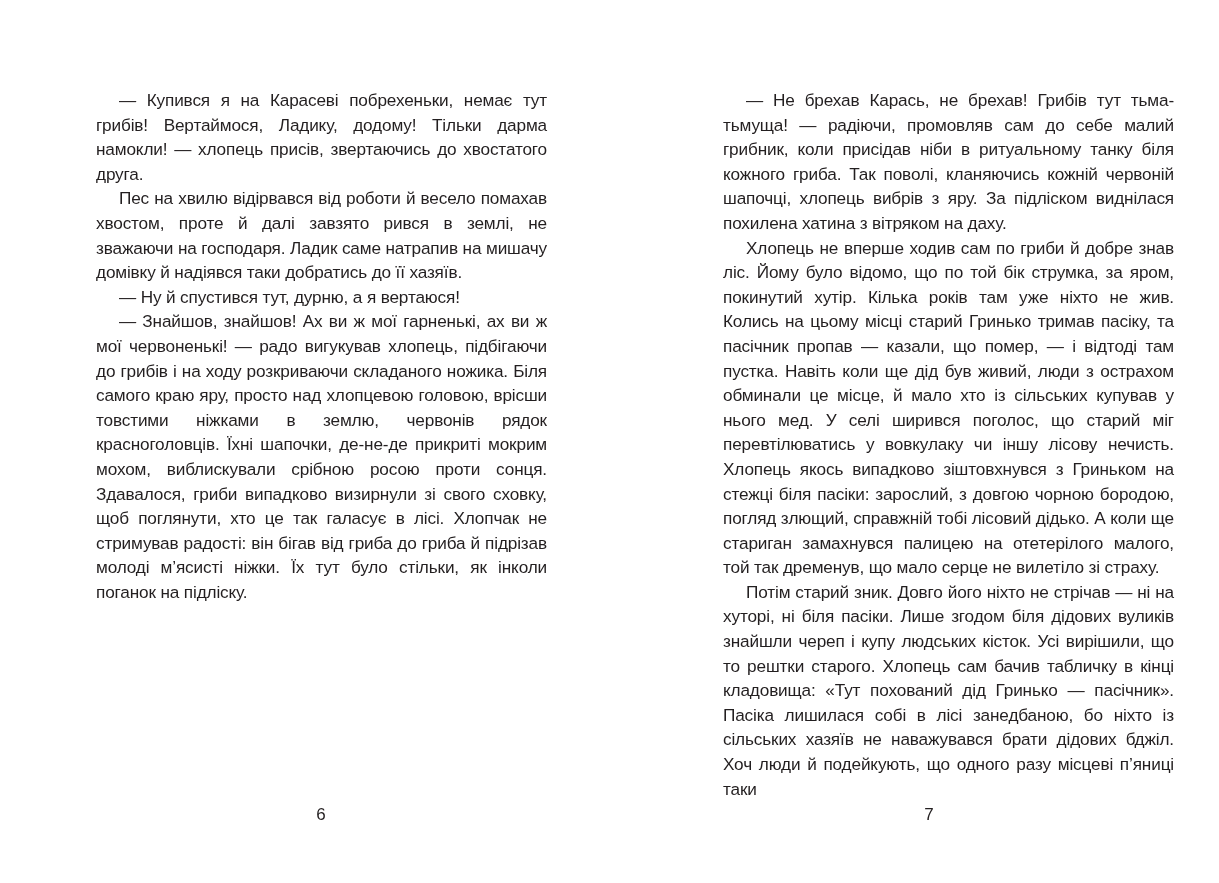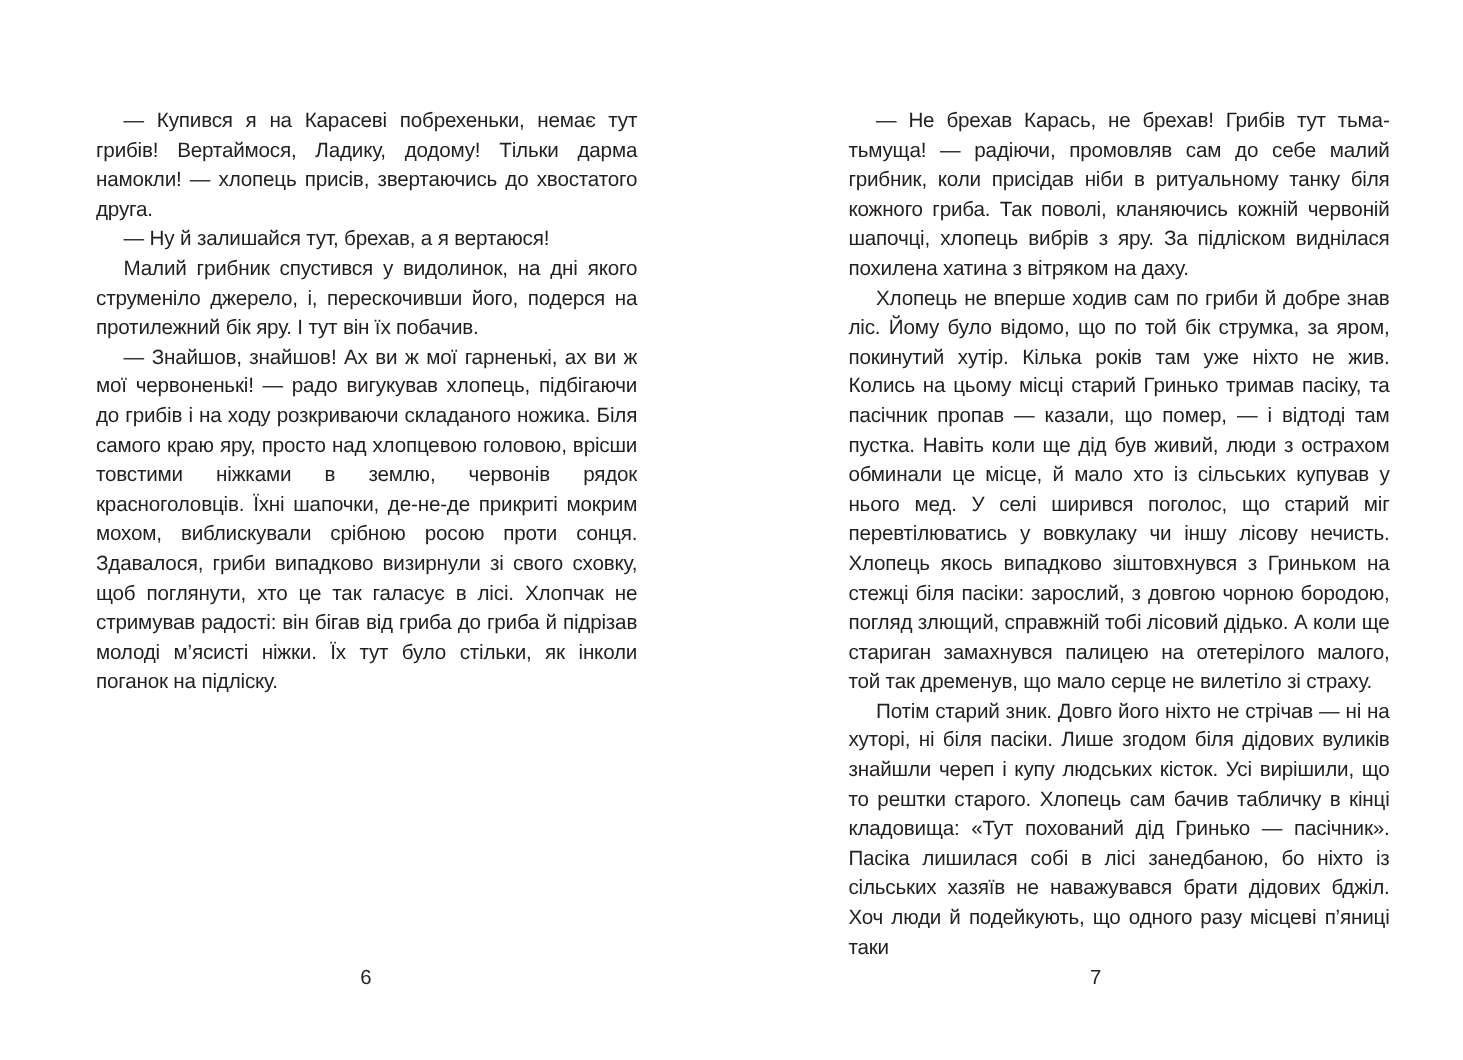--- a/index.html
+++ b/index.html
@@ -11,20 +11,21 @@
       width: 1219px;
       height: 883px;
       position: relative;
       overflow: hidden;
       color: #231f20;
       font-family: "Liberation Sans", "DejaVu Sans", sans-serif;
     }
     .spread {
       position: absolute;
       inset: 0;
+      margin-left: 16px;
     }
     .page {
       position: absolute;
       top: 0;
       height: 883px;
     }
     .page-left { left: 0; width: 609px; }
     .page-right { left: 609px; width: 610px; }
     .text-block {
       position: absolute;
@@ -54,22 +55,22 @@
     .page-right .page-number { left: 284px; }
   </style>
 </head>
 <body>
 
 <div class="spread">
 
   <div class="page page-left">
     <div class="text-block">
       <p>— Купився я на Карасеві побрехеньки, немає тут грибів! Вертаймося, Ладику, додому! Тільки дарма намокли! — хлопець присів, звертаючись до хвостатого друга.</p>
-      <p>— Ну й залишайся тут, брехав, а я вертаюся!</p>
-      <p>Малий грибник спустився у видолинок, на дні якого струменіло джерело, і, перескочивши його, подерся на протилежний бік яру. І тут він їх побачив.</p>
+      <p>Пес на хвилю відірвався від роботи й весело помахав хвостом, проте й далі завзято рився в землі, не зважаючи на господаря. Ладик саме натрапив на мишачу домівку й надіявся таки добратись до її хазяїв.</p>
+      <p>— Ну й спустився тут, дурню, а я вертаюся!</p>
       <p>— Знайшов, знайшов! Ах ви ж мої гарненькі, ах ви ж мої червоненькі! — радо вигукував хлопець, підбігаючи до грибів і на ходу розкриваючи складаного ножика. Біля самого краю яру, просто над хлопцевою головою, врісши товстими ніжками в землю, червонів рядок красноголовців. Їхні шапочки, де-не-де прикриті мокрим мохом, виблискували срібною росою проти сонця. Здавалося, гриби випадково визирнули зі свого сховку, щоб поглянути, хто це так галасує в лісі. Хлопчак не стримував радості: він бігав від гриба до гриба й підрізав молоді м’ясисті ніжки. Їх тут було стільки, як інколи поганок на підліску.</p>
     </div>
     <div class="page-number">6</div>
   </div>
 
   <div class="page page-right">
     <div class="text-block">
       <p>— Не брехав Карась, не брехав! Грибів тут тьма-тьмуща! — радіючи, промовляв сам до себе малий грибник, коли присідав ніби в ритуальному танку біля кожного гриба. Так поволі, кланяючись кожній червоній шапочці, хлопець вибрів з яру. За підліском виднілася похилена хатина з вітряком на даху.</p>
       <p>Хлопець не вперше ходив сам по гриби й добре знав ліс. Йому було відомо, що по той бік струмка, за яром, покинутий хутір. Кілька років там уже ніхто не жив. Колись на цьому місці старий Гринько тримав пасіку, та пасічник пропав — казали, що помер, — і відтоді там пустка. Навіть коли ще дід був живий, люди з острахом обминали це місце, й мало хто із сільських купував у нього мед. У селі ширився поголос, що старий міг перевтілюватись у вовкулаку чи іншу лісову нечисть. Хлопець якось випадково зіштовхнувся з Гриньком на стежці біля пасіки: зарослий, з довгою чорною бородою, погляд злющий, справжній тобі лісовий дідько. А коли ще стариган замахнувся палицею на отетерілого малого, той так дременув, що мало серце не вилетіло зі страху.</p>
       <p>Потім старий зник. Довго його ніхто не стрічав — ні на хуторі, ні біля пасіки. Лише згодом біля дідових вуликів знайшли череп і купу людських кісток. Усі вирішили, що то рештки старого. Хлопець сам бачив табличку в кінці кладовища: «Тут похований дід Гринько — пасічник». Пасіка лишилася собі в лісі занедбаною, бо ніхто із сільських хазяїв не наважувався брати дідових бджіл. Хоч люди й подейкують, що одного разу місцеві п’яниці таки</p>

